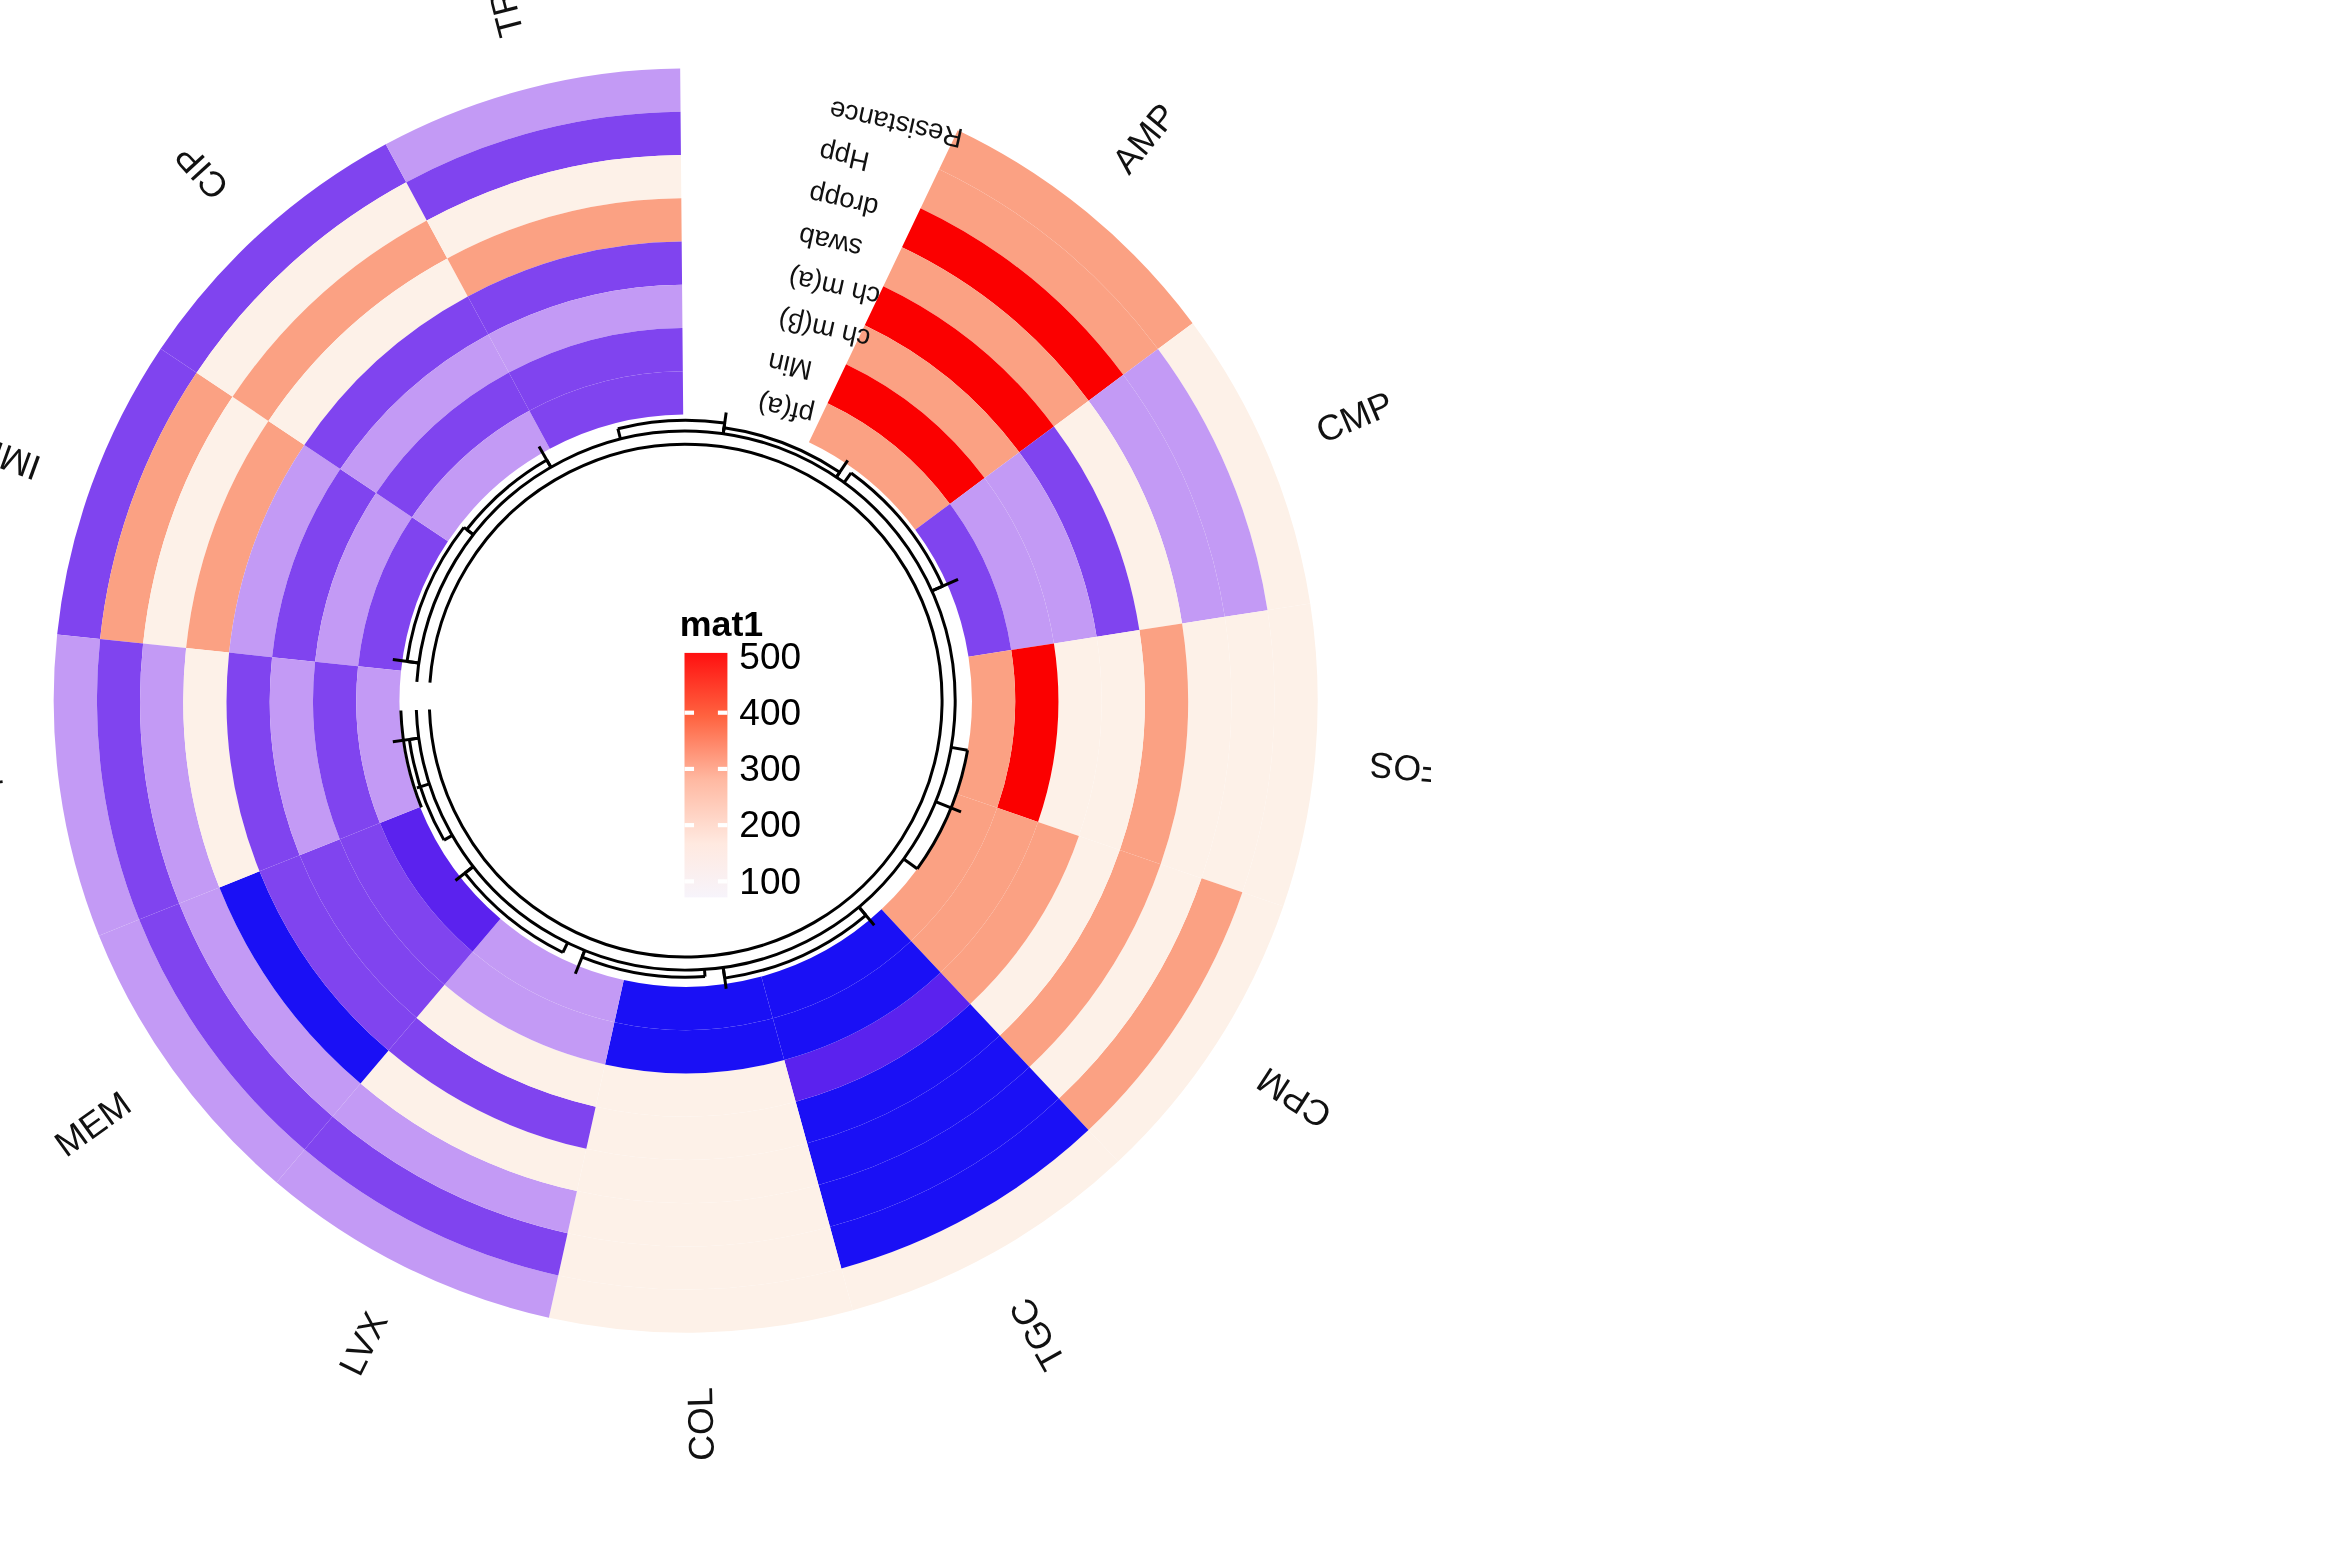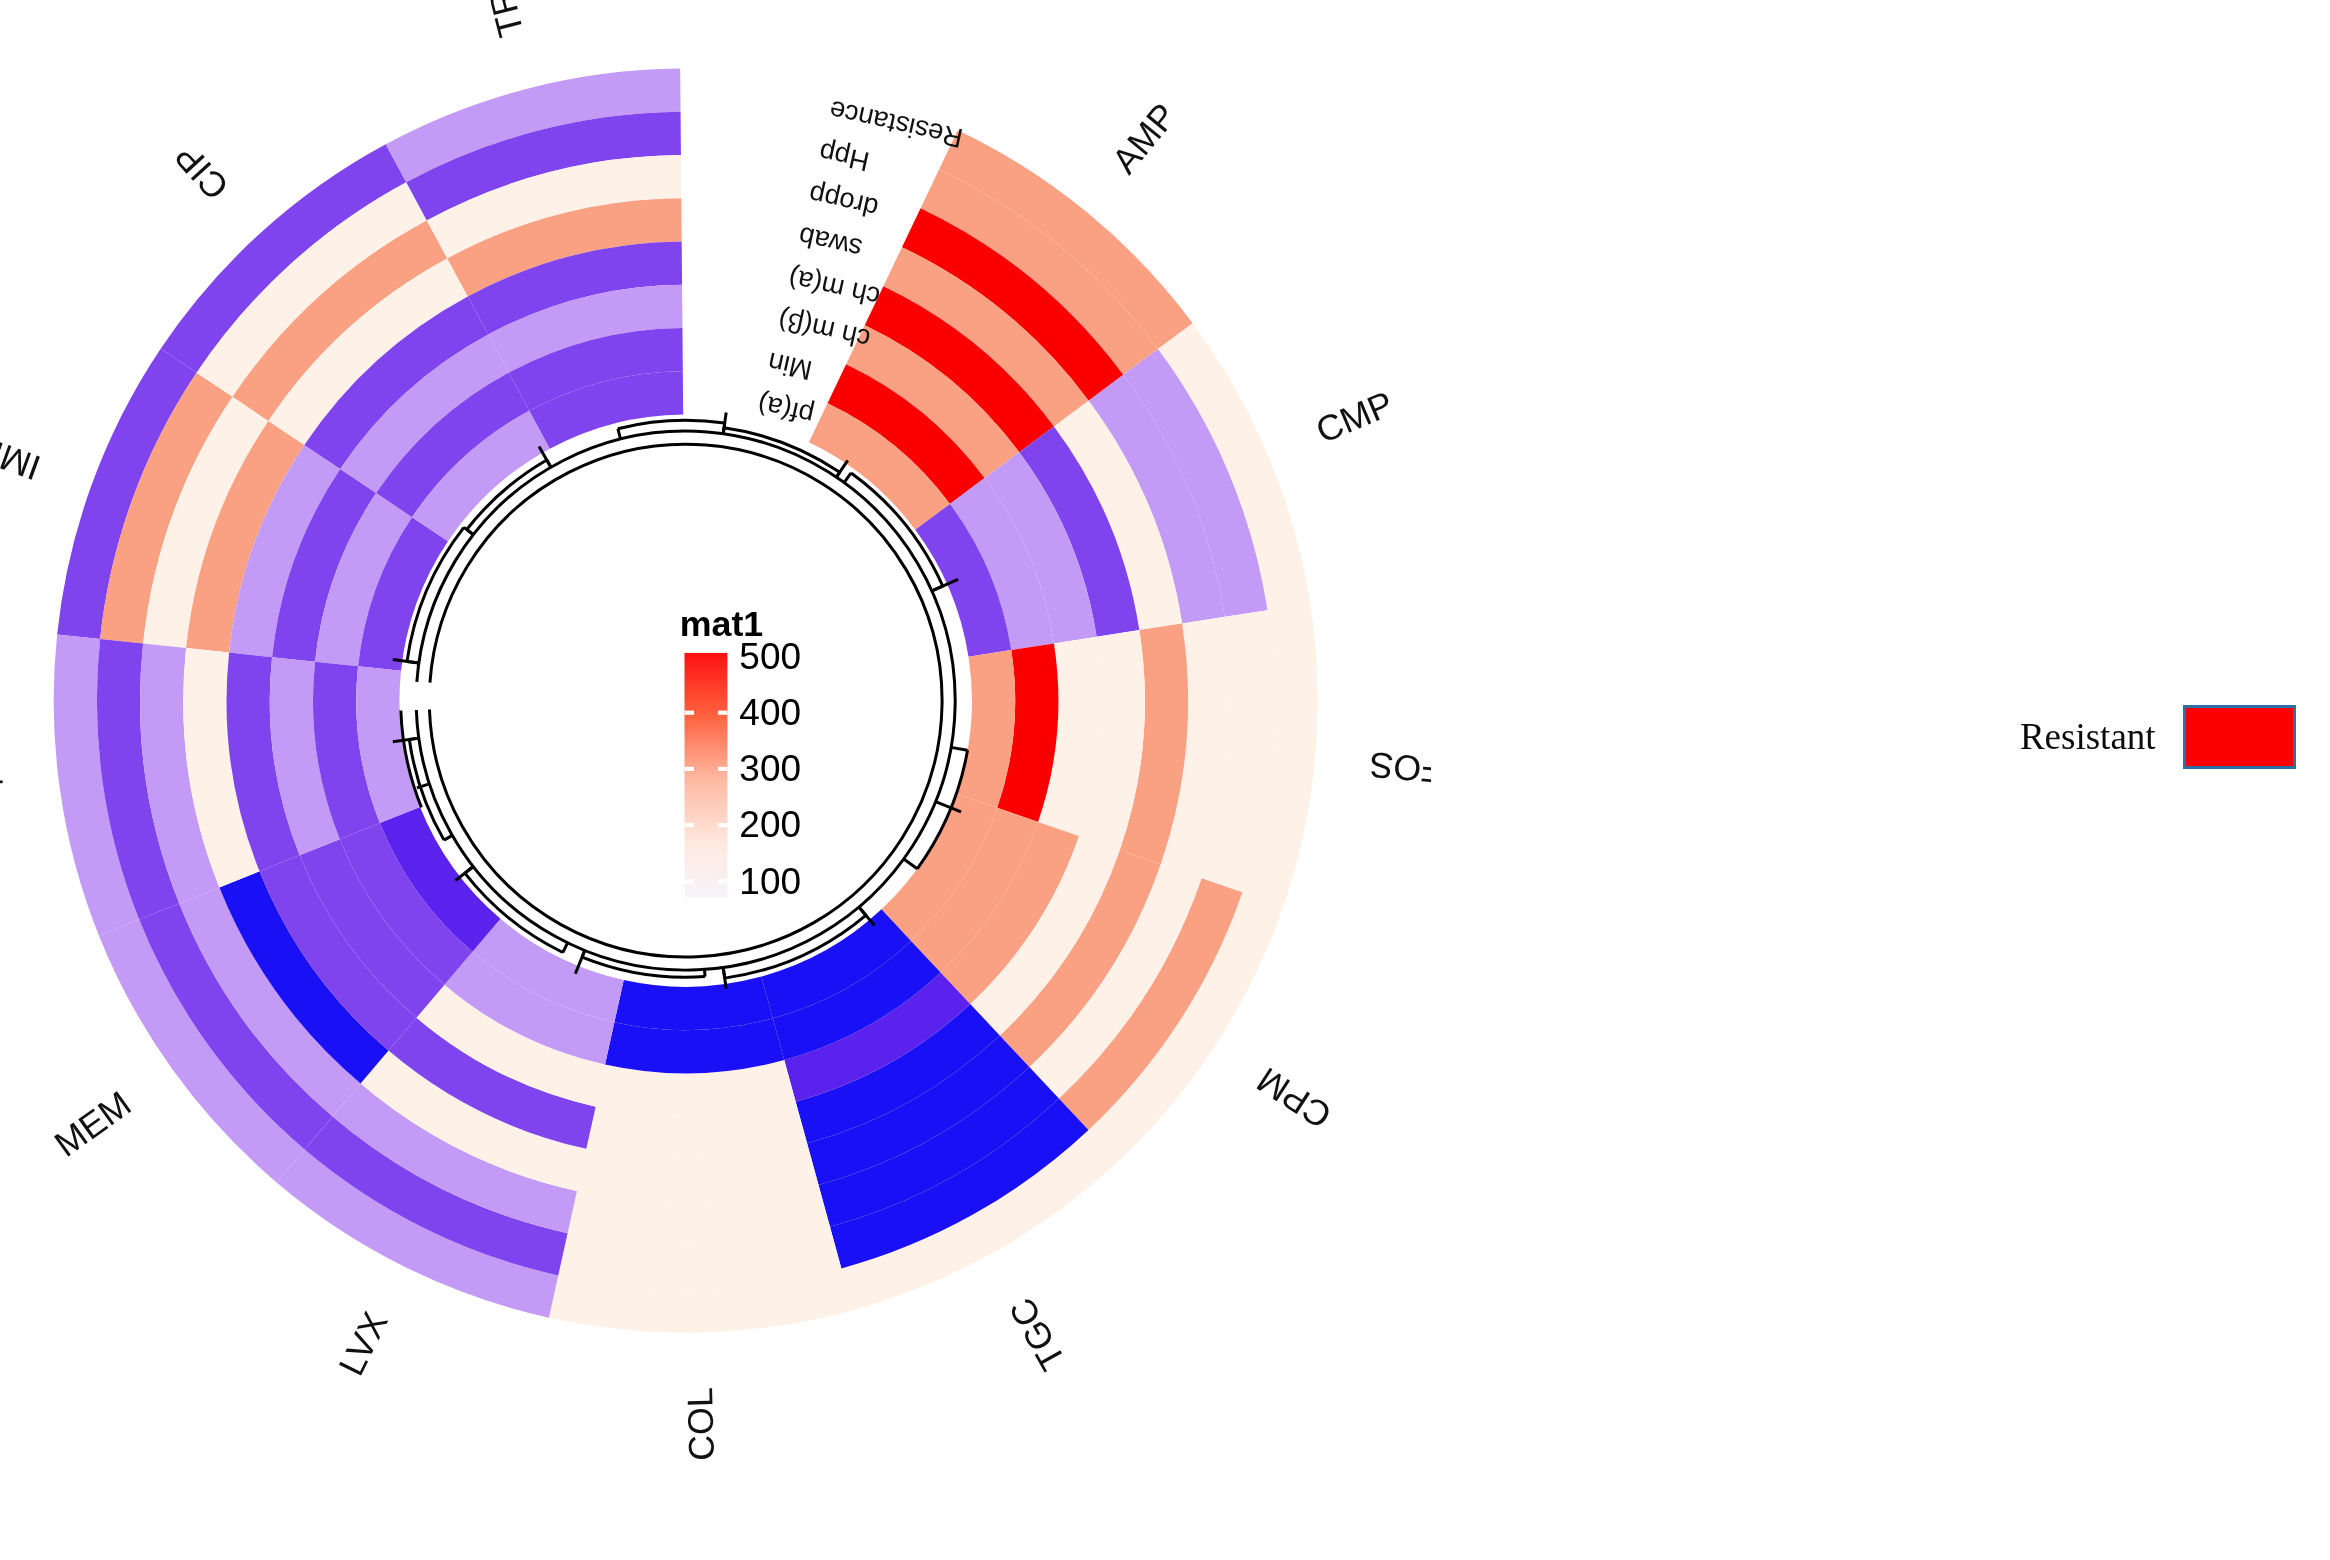--- a/index.html
+++ b/index.html
@@ -231,18 +231,14 @@
           <stop offset="22%" stop-color="#ffe9e0"></stop>
           <stop offset="48%" stop-color="#ffb9a2"></stop>
           <stop offset="74%" stop-color="#ff6340"></stop>
           <stop offset="100%" stop-color="#ff1010"></stop>
         </linearGradient>
       </defs>
     </svg>
 </div>
 
 <div class="legend-panel">
-  <div class="legend-row">
-    <span class="legend-label">Resistant</span>
-    <span class="legend-swatch" id="sw0" style="background: rgb(251, 0, 0); border-color: rgb(42, 111, 168);"></span>
-  </div>
 </div>
 
 
 </body></html>

